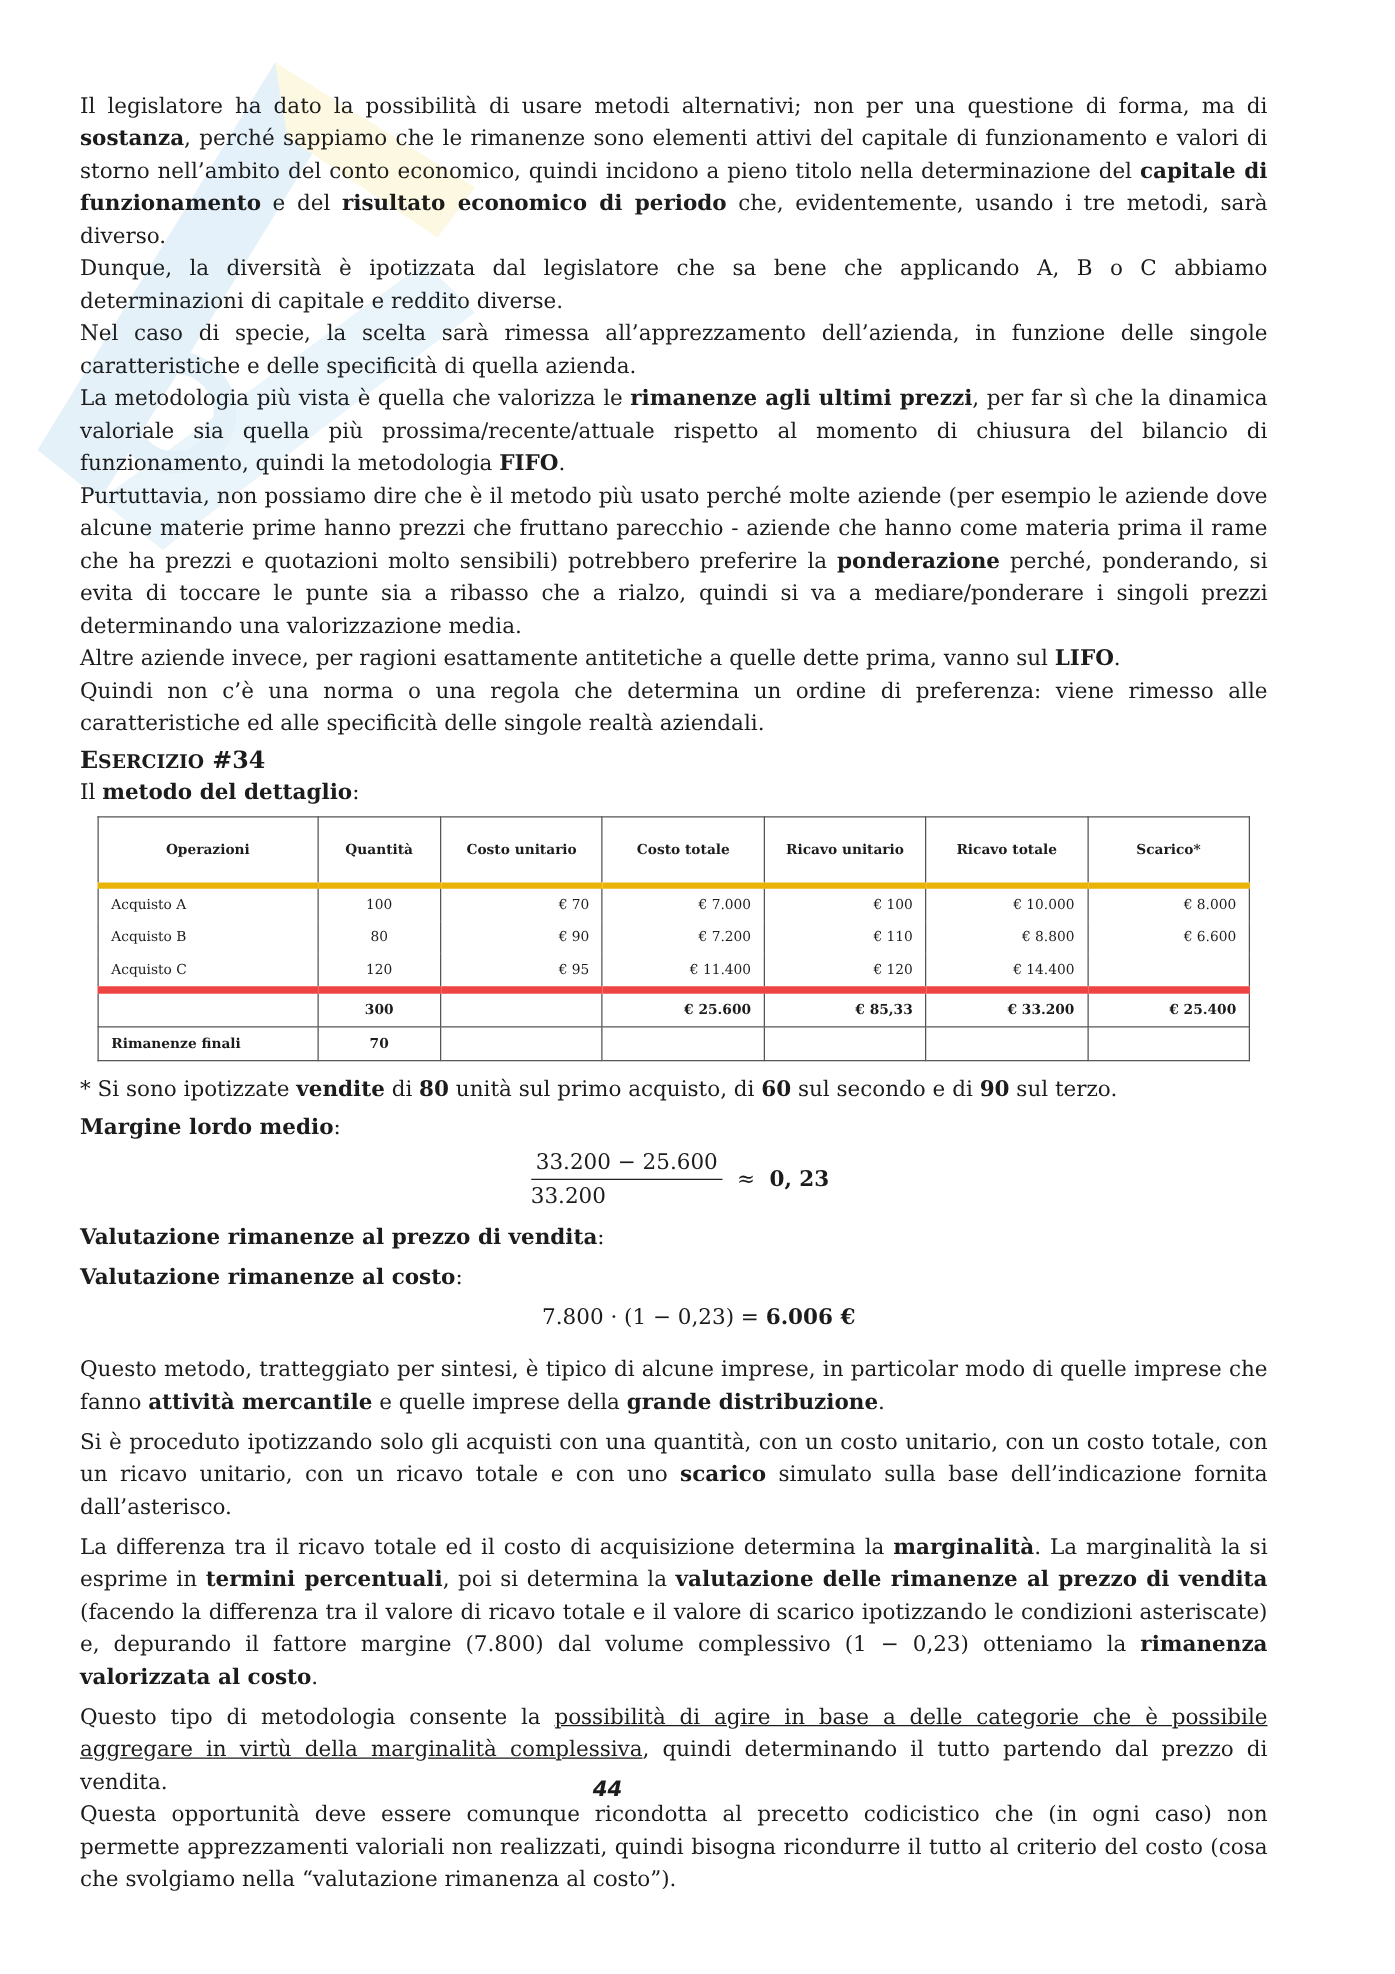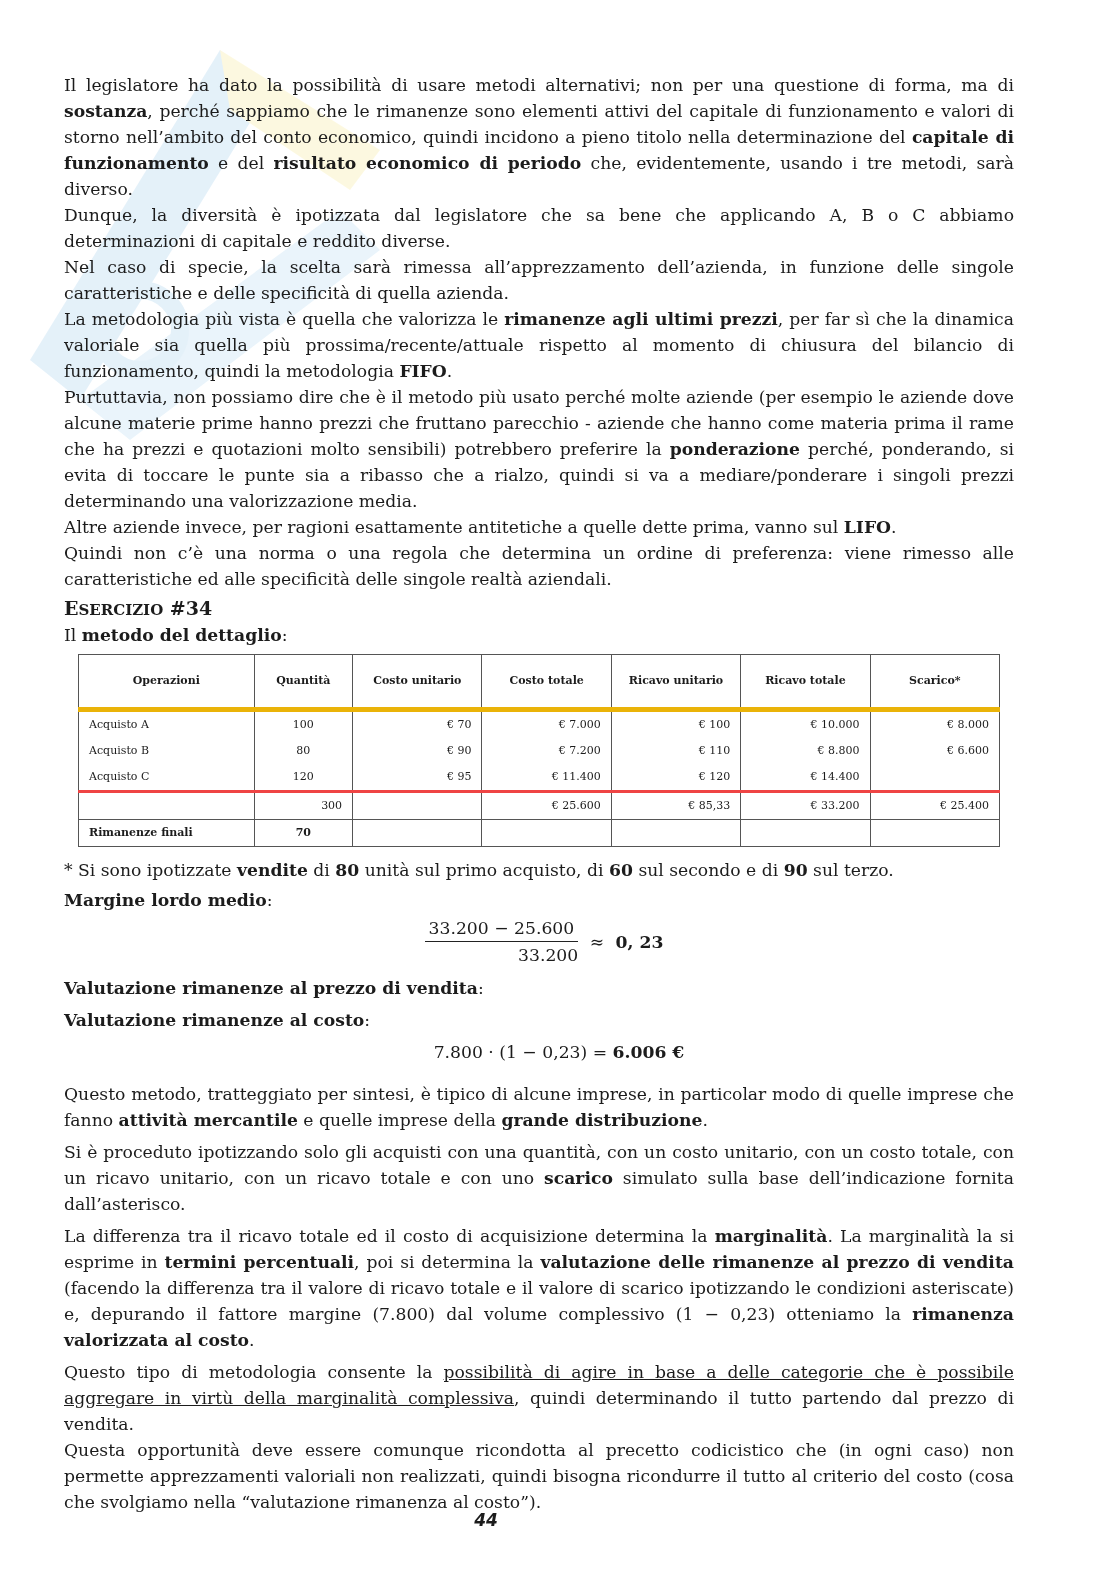--- a/index.html
+++ b/index.html
@@ -13,34 +13,34 @@
   b { font-weight: bold; }
   u { text-decoration: underline; }
   .ex-title { font-weight: bold; font-size: 19px; margin-top: 4px; line-height: 24px; }
   .ex-title .sc { font-size: 15px; }
   table.det { border-collapse: collapse; margin: 6px 0 0 14px; width: 922px; font-size: 11px; }
   table.det th, table.det td { border: 1px solid #555; padding: 0 10px; }
   table.det th { font-weight: bold; text-align: center; line-height: 22px; height: 52px; }
   table.det td { line-height: 26px; }
   table.det tbody.items td { border-top: none; border-bottom: none; }
   table.det tbody.items tr:first-child td { border-top: 5px solid #eab308; }
-  table.det tr.total td { border-top: 3px solid #ef4444; font-weight: normal; height: 26px; text-align: right; }
+  table.det tr.total td { border-top: 6px solid #ef4444; font-weight: bold; height: 26px; }
   table.det tr.rim td { font-weight: bold; height: 26px; }
   .l { text-align: left; }
   .c { text-align: center; }
   .r { text-align: right; }
   .note { margin-top: 10px; }
   .formula-label { margin-top: 4px; font-weight: bold; }
   .frac-wrap { text-align: center; margin: 2px 0 0 10px; height: 56px; }
-  .frac { display: inline-block; vertical-align: middle; text-align: right; }
+  .frac { display: inline-block; vertical-align: middle; text-align: left; }
   .frac .num { display: block; border-bottom: 1px solid #222; padding: 0 4px; line-height: 26px; }
   .frac .den { display: block; line-height: 26px; }
   .approx { display: inline-block; vertical-align: middle; margin-left: 6px; }
   .eq { text-align: center; margin-left: 40px; line-height: 30px; }
-  .page-number { position: absolute; top: 1510px; left: 0; width: 972px; text-align: center;
+  .page-number { position: absolute; top: 1422px; left: 0; width: 972px; text-align: center;
                  font-weight: bold; font-style: italic; font-size: 17px; font-family: "DejaVu Sans", sans-serif; }
 </style>
 </head>
 <body>
 
 <svg class="watermark" viewBox="0 0 420 420">
   <g opacity="0.55">
     <polygon points="10,330 200,20 250,60 60,370" fill="#cfe6f5"></polygon>
     <polygon points="200,20 360,120 330,160 210,80" fill="#fbf3c8"></polygon>
     <polygon points="60,370 320,180 360,220 110,410" fill="#d9ecf8"></polygon>

